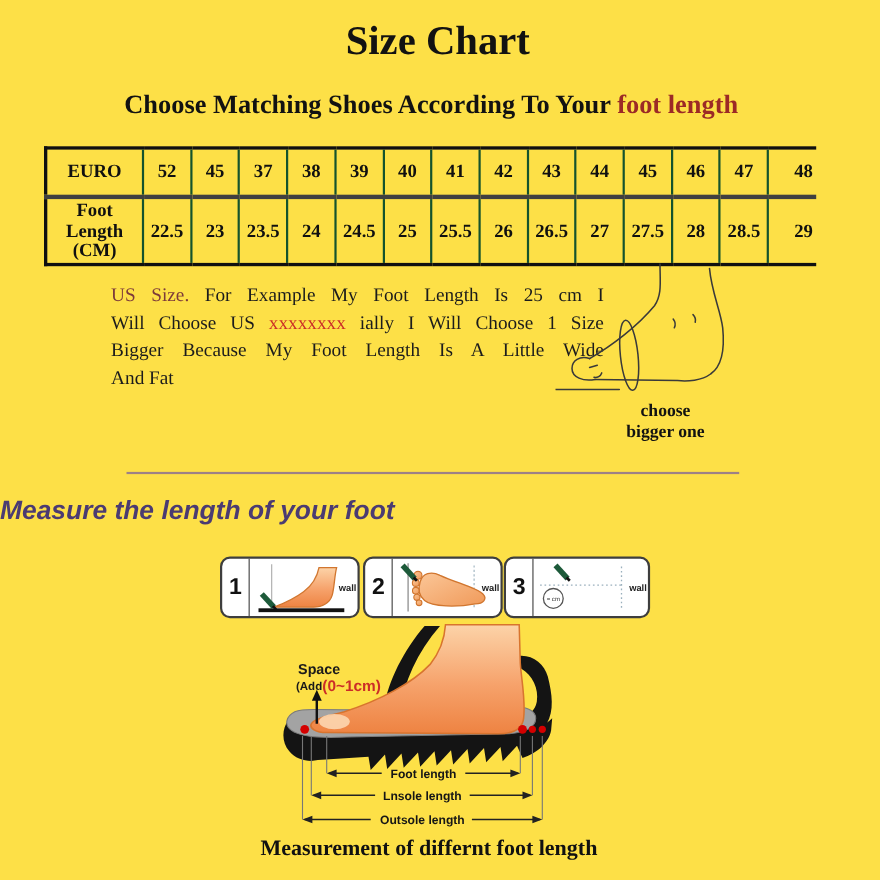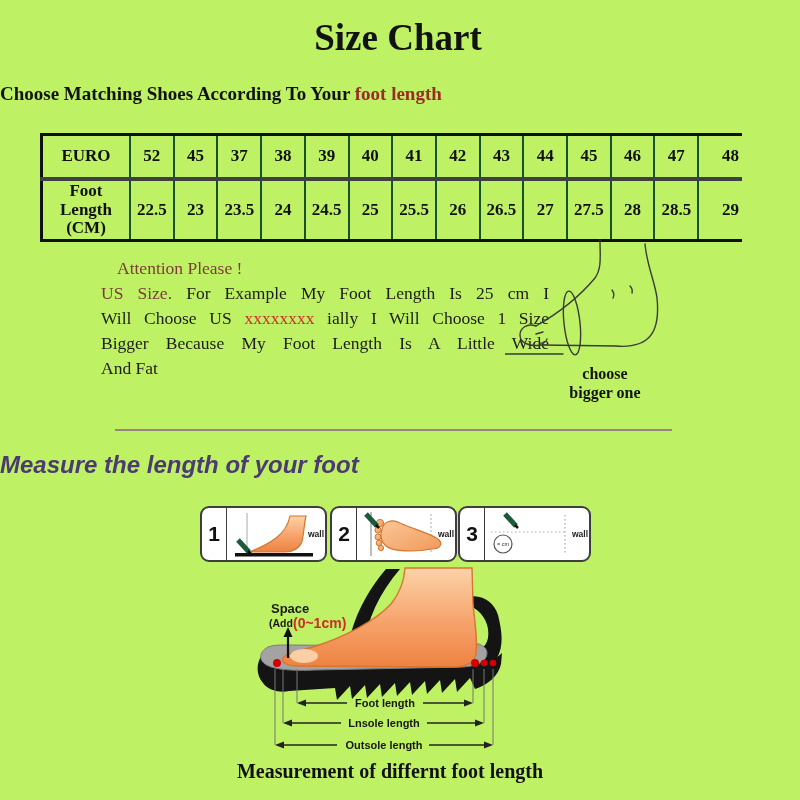--- a/index.html
+++ b/index.html
@@ -1,27 +1,27 @@
 <!DOCTYPE html>
 <html style="--maroon: #7d3a3a; --accent_red: #9c2a26; --bright_red: #cc2d28; --purple: #4b3b72; --separator: #9d8186; --marker_green: #1d5a3a; --foot_skin: #f5a26b; --red_dot: #d40000;"><head>
 <meta charset="utf-8">
 <style>
   :root{
     --maroon:#7d3a3a; --accent_red:#9c2a26; --bright_red:#cc2d28;
     --purple:#4b3b72; --separator:#9d8186; --marker_green:#1d5a3a;
     --ink:#161616;
   }
   html,body{margin:0;padding:0;background:#ffffff;}
-  #canvas{position:relative;width:800px;height:800px;background:#bef264;overflow:hidden;
+  #canvas{position:relative;width:800px;height:800px;background:#fde047;overflow:hidden;
           font-family:"Liberation Serif","DejaVu Serif",serif;color:var(--ink);}
 
   .page-title{position:absolute;top:16px;left:0;width:796px;text-align:center;
               font-size:37px;font-weight:bold;color:#121212;}
-  .subtitle{position:absolute;top:83px;left:0;width:784px;text-align:left;
-            font-size:19px;font-weight:bold;color:#121212;}
+  .subtitle{position:absolute;top:83px;left:0;width:784px;text-align:center;
+            font-size:24px;font-weight:bold;color:#121212;}
   .subtitle .accent{color:var(--accent_red);}
 
   
   .size-table-wrap{position:absolute;left:40px;top:133px;}
   table.size-table{border-collapse:collapse;table-layout:fixed;width:702px;
                    font-weight:bold;font-size:17px;color:#101010;}
   table.size-table td{border:2px solid #14532d;text-align:center;vertical-align:middle;
                       padding:0;line-height:1.1;}
   table.size-table tr:first-child td{border-top:3px solid #101010;border-bottom:4px solid #404040;height:41px;}
   table.size-table tr:last-child td{border-bottom:3px solid #101010;height:58px;}
@@ -124,21 +124,20 @@
             <td>27.5</td>
             <td>28</td>
             <td>28.5</td>
             <td>29</td>
           </tr>
       </tbody>
     </table>
   </div>
 
   <div class="attention">
-    <div class="att-heading">Attention Please !</div>
       <div class="att-line just"><span class="c-maroon">US Size.</span><span class="c-black"> For Example My Foot Length Is 25 cm I</span></div>
       <div class="att-line just"><span class="c-black">Will Choose US </span><span class="c-red">xxxxxxxx</span><span class="c-black"> ially I Will Choose 1 Size</span></div>
       <div class="att-line just"><span class="c-black">Bigger Because My Foot Length Is A Little Wide</span></div>
       <div class="att-line"><span class="c-black">And Fat</span></div>
     </div>
 
   <svg class="foot-sketch" viewBox="0 0 200 126">
     <g fill="none" stroke="#3a3a3a" stroke-width="1.4" stroke-linecap="round">
       <path d="M140,6 C142,28 150,44 152,60 C154,80 151,95 141,102 C133,108 120,109 111,108 L36,107"></path>
       <path d="M95,2 C95,18 97,30 90,40 C75,58 52,76 31,88"></path>

